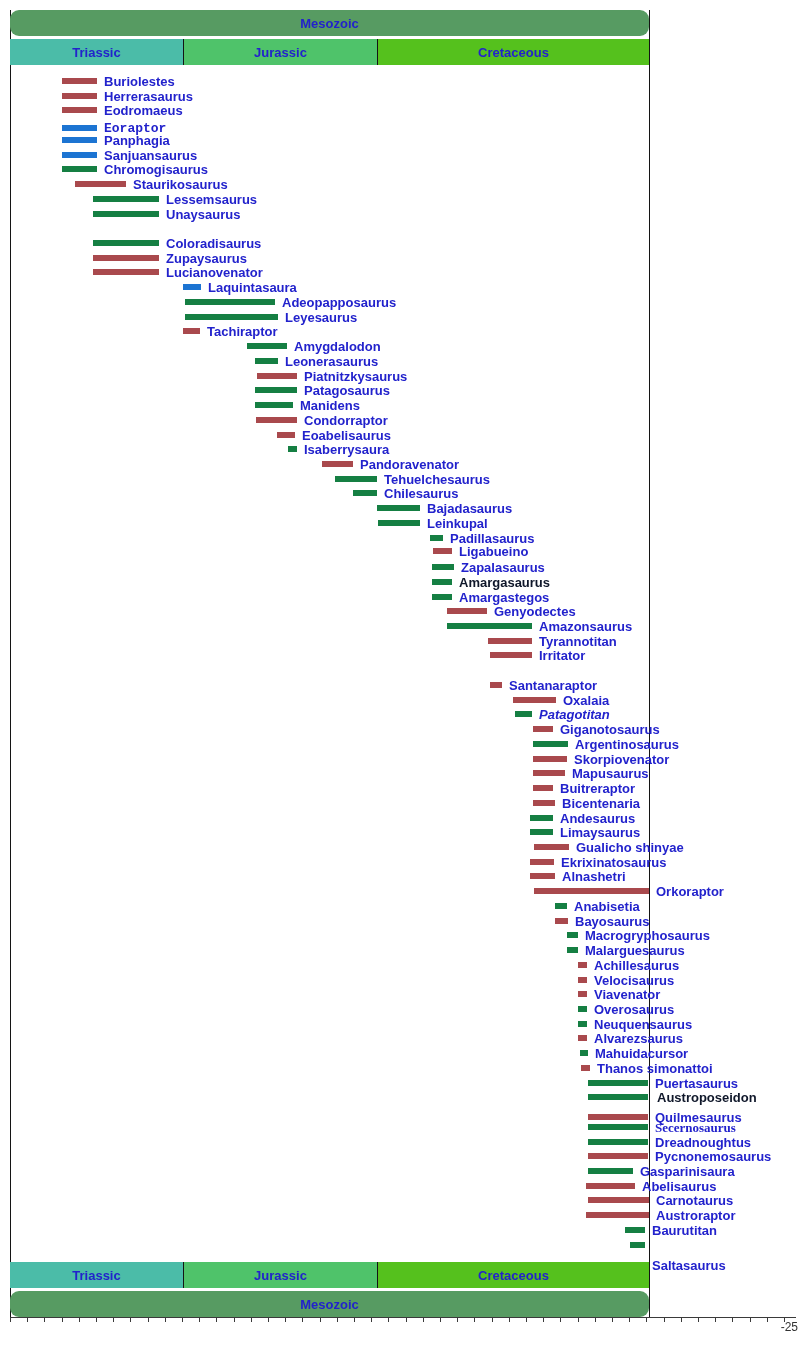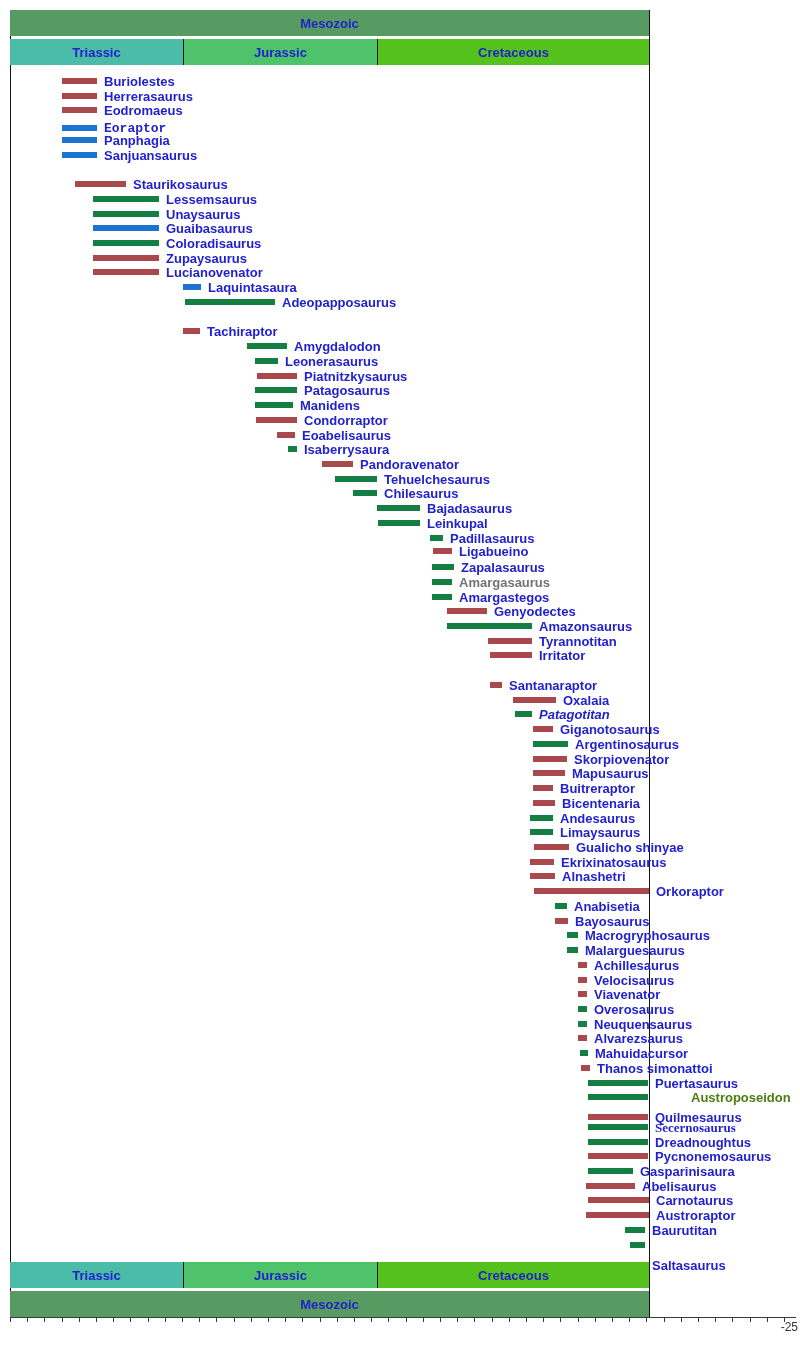--- a/index.html
+++ b/index.html
@@ -2,21 +2,21 @@
 <html><head>
 <meta charset="utf-8">
 <style>
   html,body{margin:0;padding:0;background:#ffffff;}
   #stage{position:relative;width:800px;height:1365px;background:#fff;overflow:hidden;
          font-family:"Liberation Sans",sans-serif;}
   .vborder{position:absolute;top:10px;width:1px;height:1307px;background:#141414;}
   #vborder-left{left:10px;}
   #vborder-right{left:649px;}
   .era-bar{position:absolute;left:10px;width:639px;height:26px;
-           display:flex;align-items:center;justify-content:center;}
+           display:flex;align-items:center;justify-content:center;border-radius:9px;}
   .period-row{position:absolute;left:10px;width:639px;height:26px;}
   .period-block{position:absolute;top:0;height:26px;display:flex;align-items:center;
                 justify-content:center;box-sizing:border-box;}
   .pb-1{left:0;width:173px;}
   .pb-2{left:173px;width:194px;border-left:1px solid #141414;}
   .pb-3{left:367px;width:272px;border-left:1px solid #141414;}
   .hdr-label{font-size:13px;font-weight:bold;color:#2222cc;}
   #era-top{top:10px;} #periods-top{top:39px;}
   #periods-bottom{top:1262px;} #era-bottom{top:1291px;}
   #rows{position:absolute;left:0;top:0;width:800px;height:1260px;}
@@ -71,56 +71,60 @@
         <span class="tlabel" style="left: 104px; color: rgb(34, 34, 204);">Eoraptor</span>
       </div>
       <div class="trow" style="top: 132.92px;">
         <div class="tbar" style="left: 62px; width: 35px; background: rgb(28, 116, 210);"></div>
         <span class="tlabel" style="left: 104px; color: rgb(34, 34, 204);">Panphagia</span>
       </div>
       <div class="trow" style="top: 147.65px;">
         <div class="tbar" style="left: 62px; width: 35px; background: rgb(28, 116, 210);"></div>
         <span class="tlabel" style="left: 104px; color: rgb(34, 34, 204);">Sanjuansaurus</span>
       </div>
+      <div class="trow" style="top: 162.38px;">
+        <div class="tbar" style="left: 62px; width: 35px; background: rgb(21, 127, 67);"></div>
+        <span class="tlabel" style="left: 104px; color: rgb(34, 34, 204);">Chromogisaurus</span>
+      </div>
       <div class="trow" style="top: 177.11px;">
         <div class="tbar" style="left: 75px; width: 51px; background: rgb(169, 73, 77);"></div>
         <span class="tlabel" style="left: 133px; color: rgb(34, 34, 204);">Staurikosaurus</span>
       </div>
       <div class="trow" style="top: 191.84px;">
         <div class="tbar" style="left: 93px; width: 66px; background: rgb(21, 127, 67);"></div>
         <span class="tlabel" style="left: 166px; color: rgb(34, 34, 204);">Lessemsaurus</span>
       </div>
       <div class="trow" style="top: 206.57px;">
         <div class="tbar" style="left: 93px; width: 66px; background: rgb(21, 127, 67);"></div>
         <span class="tlabel" style="left: 166px; color: rgb(34, 34, 204);">Unaysaurus</span>
       </div>
-      <div class="trow" style="top: 221.3px;">
-        <div class="tbar" style="left: 93px; width: 66px; background: rgb(28, 116, 210);"></div>
-        <span class="tlabel" style="left: 166px; color: rgb(34, 34, 204);">Guaibasaurus</span>
-      </div>
       <div class="trow" style="top: 236.03px;">
         <div class="tbar" style="left: 93px; width: 66px; background: rgb(21, 127, 67);"></div>
         <span class="tlabel" style="left: 166px; color: rgb(34, 34, 204);">Coloradisaurus</span>
       </div>
       <div class="trow" style="top: 250.76px;">
         <div class="tbar" style="left: 93px; width: 66px; background: rgb(169, 73, 77);"></div>
         <span class="tlabel" style="left: 166px; color: rgb(34, 34, 204);">Zupaysaurus</span>
       </div>
       <div class="trow" style="top: 265.49px;">
         <div class="tbar" style="left: 93px; width: 66px; background: rgb(169, 73, 77);"></div>
         <span class="tlabel" style="left: 166px; color: rgb(34, 34, 204);">Lucianovenator</span>
       </div>
       <div class="trow" style="top: 280.22px;">
         <div class="tbar" style="left: 183px; width: 18px; background: rgb(28, 116, 210);"></div>
         <span class="tlabel" style="left: 208px; color: rgb(34, 34, 204);">Laquintasaura</span>
       </div>
       <div class="trow" style="top: 294.95px;">
         <div class="tbar" style="left: 185px; width: 90px; background: rgb(21, 127, 67);"></div>
         <span class="tlabel" style="left: 282px; color: rgb(34, 34, 204);">Adeopapposaurus</span>
       </div>
+      <div class="trow" style="top: 309.68px;">
+        <div class="tbar" style="left: 185px; width: 93px; background: rgb(21, 127, 67);"></div>
+        <span class="tlabel" style="left: 285px; color: rgb(34, 34, 204);">Leyesaurus</span>
+      </div>
       <div class="trow" style="top: 324.41px;">
         <div class="tbar" style="left: 183px; width: 17px; background: rgb(169, 73, 77);"></div>
         <span class="tlabel" style="left: 207px; color: rgb(34, 34, 204);">Tachiraptor</span>
       </div>
       <div class="trow" style="top: 339.14px;">
         <div class="tbar" style="left: 247px; width: 40px; background: rgb(21, 127, 67);"></div>
         <span class="tlabel" style="left: 294px; color: rgb(34, 34, 204);">Amygdalodon</span>
       </div>
       <div class="trow" style="top: 353.87px;">
         <div class="tbar" style="left: 255px; width: 23px; background: rgb(21, 127, 67);"></div>
@@ -177,21 +181,21 @@
       <div class="trow" style="top: 544px; padding-left: 34px;">
         <div class="tbar" style="left: 433px; width: 19px; background: rgb(169, 73, 77);"></div>
         <span class="tlabel" style="left: 459px; color: rgb(34, 34, 204);">Ligabueino</span>
       </div>
       <div class="trow" style="top: 560.09px;">
         <div class="tbar" style="left: 432px; width: 22px; background: rgb(21, 127, 67);"></div>
         <span class="tlabel" style="left: 461px; color: rgb(34, 34, 204);">Zapalasaurus</span>
       </div>
       <div class="trow" style="top: 574.82px;">
         <div class="tbar" style="left: 432px; width: 20px; background: rgb(21, 127, 67);"></div>
-        <span class="tlabel" style="left: 459px; color: #737373;">Amargasaurus</span>
+        <span class="tlabel" style="left: 459px; color: #0f172a;">Amargasaurus</span>
       </div>
       <div class="trow" style="top: 589.55px;">
         <div class="tbar" style="left: 432px; width: 20px; background: rgb(21, 127, 67);"></div>
         <span class="tlabel" style="left: 459px; color: rgb(34, 34, 204);">Amargastegos</span>
       </div>
       <div class="trow" style="top: 604.28px;">
         <div class="tbar" style="left: 447px; width: 40px; background: rgb(169, 73, 77);"></div>
         <span class="tlabel" style="left: 494px; color: rgb(34, 34, 204);">Genyodectes</span>
       </div>
       <div class="trow" style="top: 619.01px;">
@@ -313,21 +317,21 @@
       <div class="trow" style="top: 1060.91px;">
         <div class="tbar" style="left: 581px; width: 9px; background: rgb(169, 73, 77);"></div>
         <span class="tlabel" style="left: 597px; color: rgb(34, 34, 204);">Thanos simonattoi</span>
       </div>
       <div class="trow" style="top: 1075.64px;">
         <div class="tbar" style="left: 588px; width: 60px; background: rgb(21, 127, 67);"></div>
         <span class="tlabel" style="left: 655px; color: rgb(34, 34, 204);">Puertasaurus</span>
       </div>
       <div class="trow" style="top: 1090.37px;">
         <div class="tbar" style="left: 588px; width: 60px; background: rgb(21, 127, 67);"></div>
-        <span class="tlabel" style="left: 691px; color: #4d7c0f;">Austroposeidon</span>
+        <span class="tlabel" style="left: 657px; color: #0f172a;">Austroposeidon</span>
       </div>
       <div class="trow" style="top: 1110px;">
         <div class="tbar" style="left: 588px; width: 60px; background: rgb(169, 73, 77);"></div>
         <span class="tlabel" style="left: 655px; color: rgb(34, 34, 204);">Quilmesaurus</span>
       </div>
       <div class="trow" style="top: 1119.83px;">
         <div class="tbar" style="left: 588px; width: 60px; background: rgb(21, 127, 67);"></div>
         <span class="tlabel" style="left: 655px; color: rgb(34, 34, 204); font-family: Liberation Serif, serif;">Secernosaurus</span>
       </div>
       <div class="trow" style="top: 1134.56px;">

